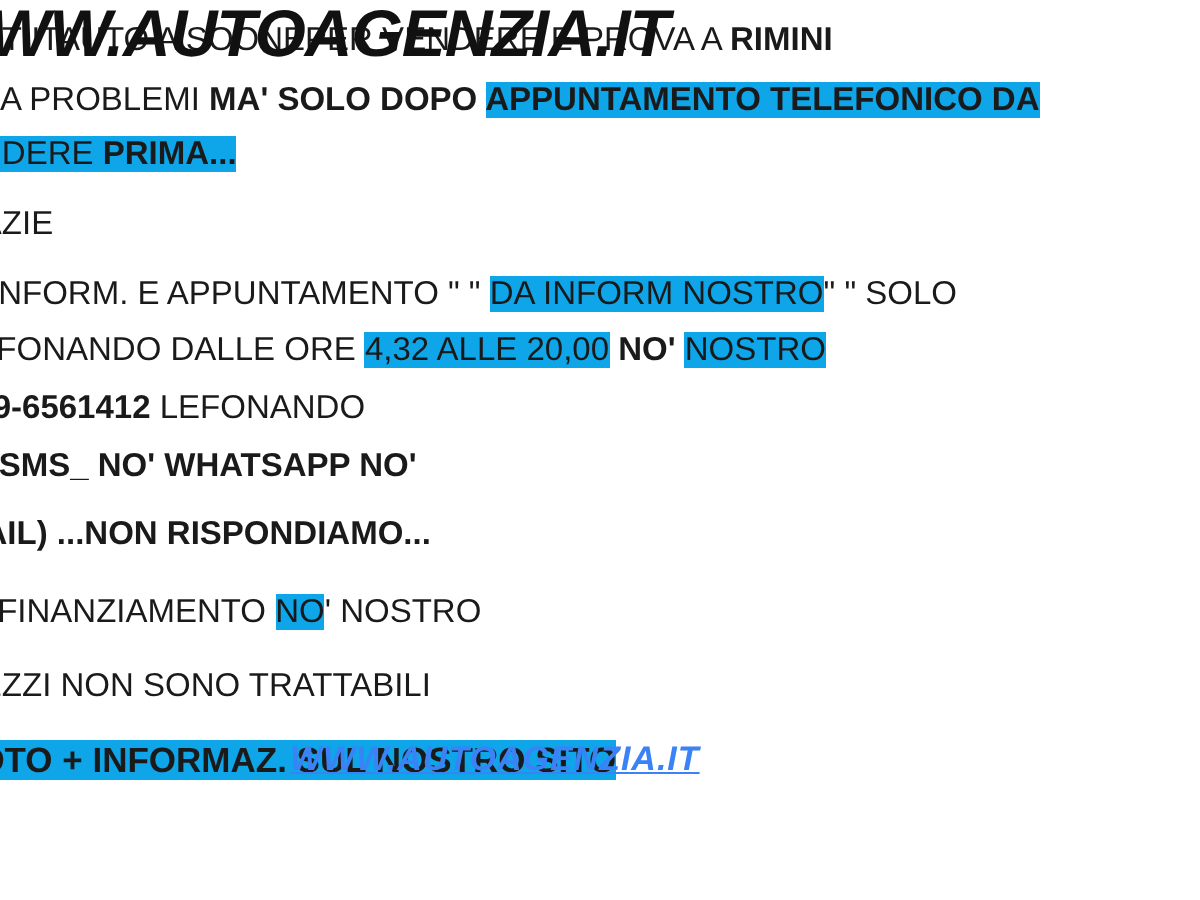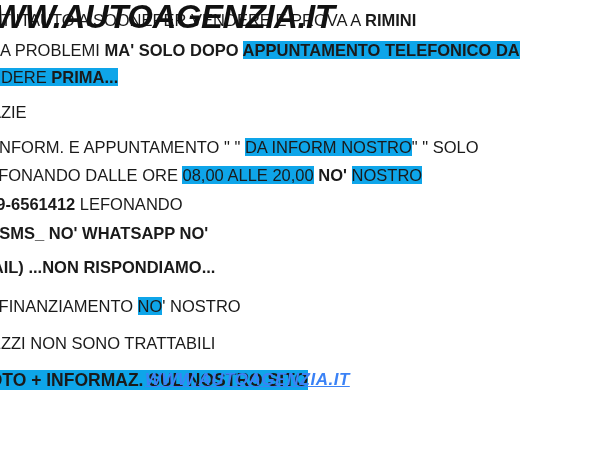--- a/index.html
+++ b/index.html
@@ -107,21 +107,21 @@
 
     <div class="line l4">
       <span>RAZIE</span>
     </div>
 
     <div class="line l5">
       <span>R INFORM. E APPUNTAMENTO " " </span><span class="hl">DA INFORM </span><span class="hl">NOSTRO</span><span>" " SOLO</span>
     </div>
 
     <div class="line l6">
-      <span>LEFONANDO DALLE ORE </span><span class="hl">08,00 </span><span class="hl">ALLE 20,00</span><span class="b">  NO' </span><span class="hl">NOSTRO</span>
+      <span>LEFONANDO DALLE ORE </span><span class="hl">4,32 </span><span class="hl">ALLE 20,00</span><span class="b">  NO' </span><span class="hl">NOSTRO</span>
     </div>
 
     <div class="line l7">
       <span class="b"> 339-6561412 </span><span>LEFONANDO</span>
     </div>
 
     <div class="line l8 b">
       <span class="b">O' SMS_ NO' WHATSAPP NO'</span>
     </div>
 

